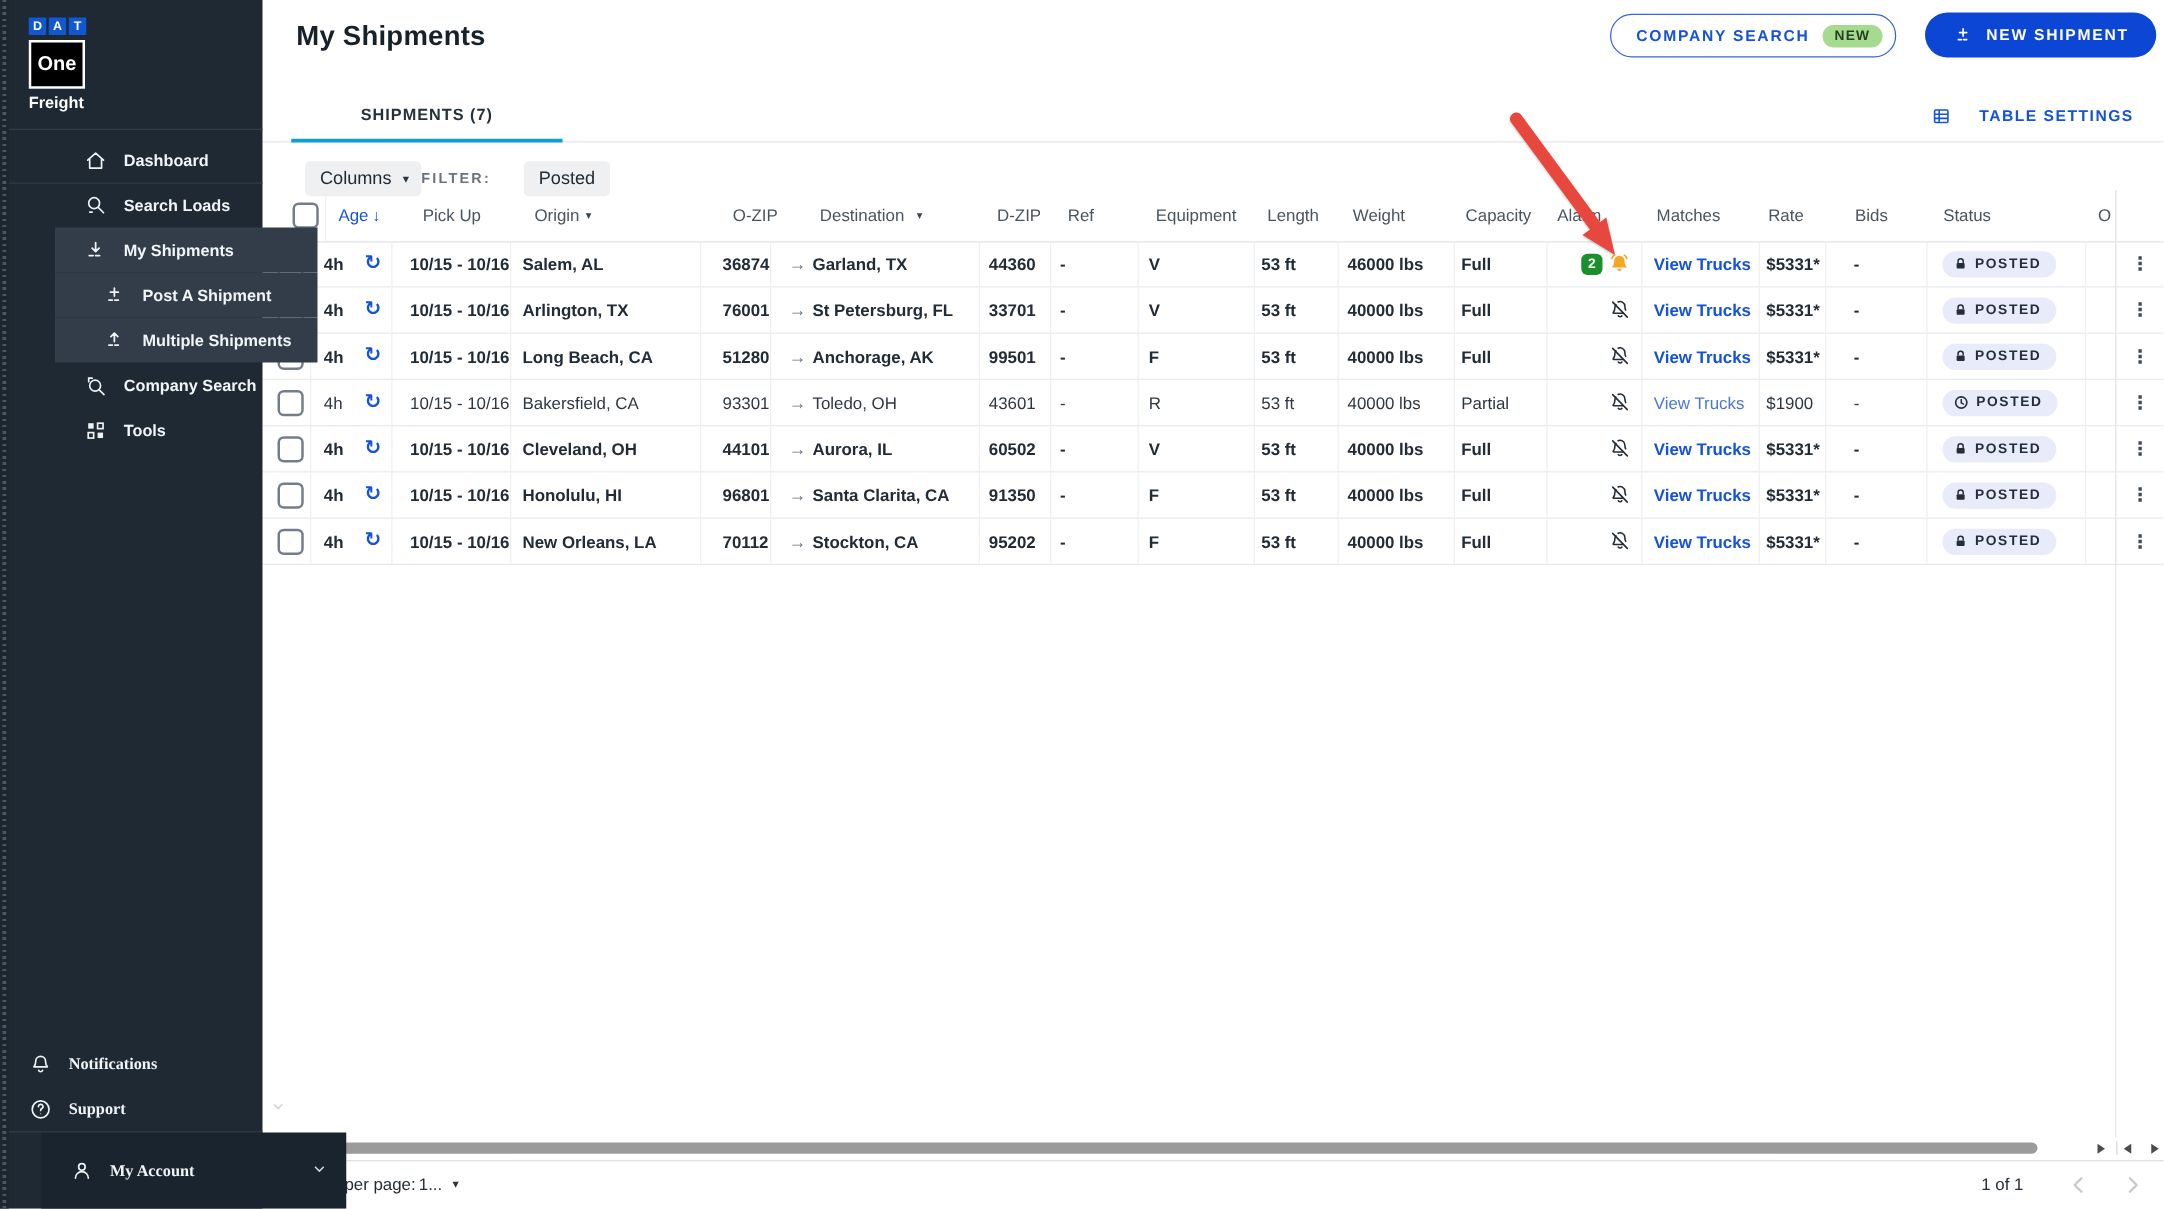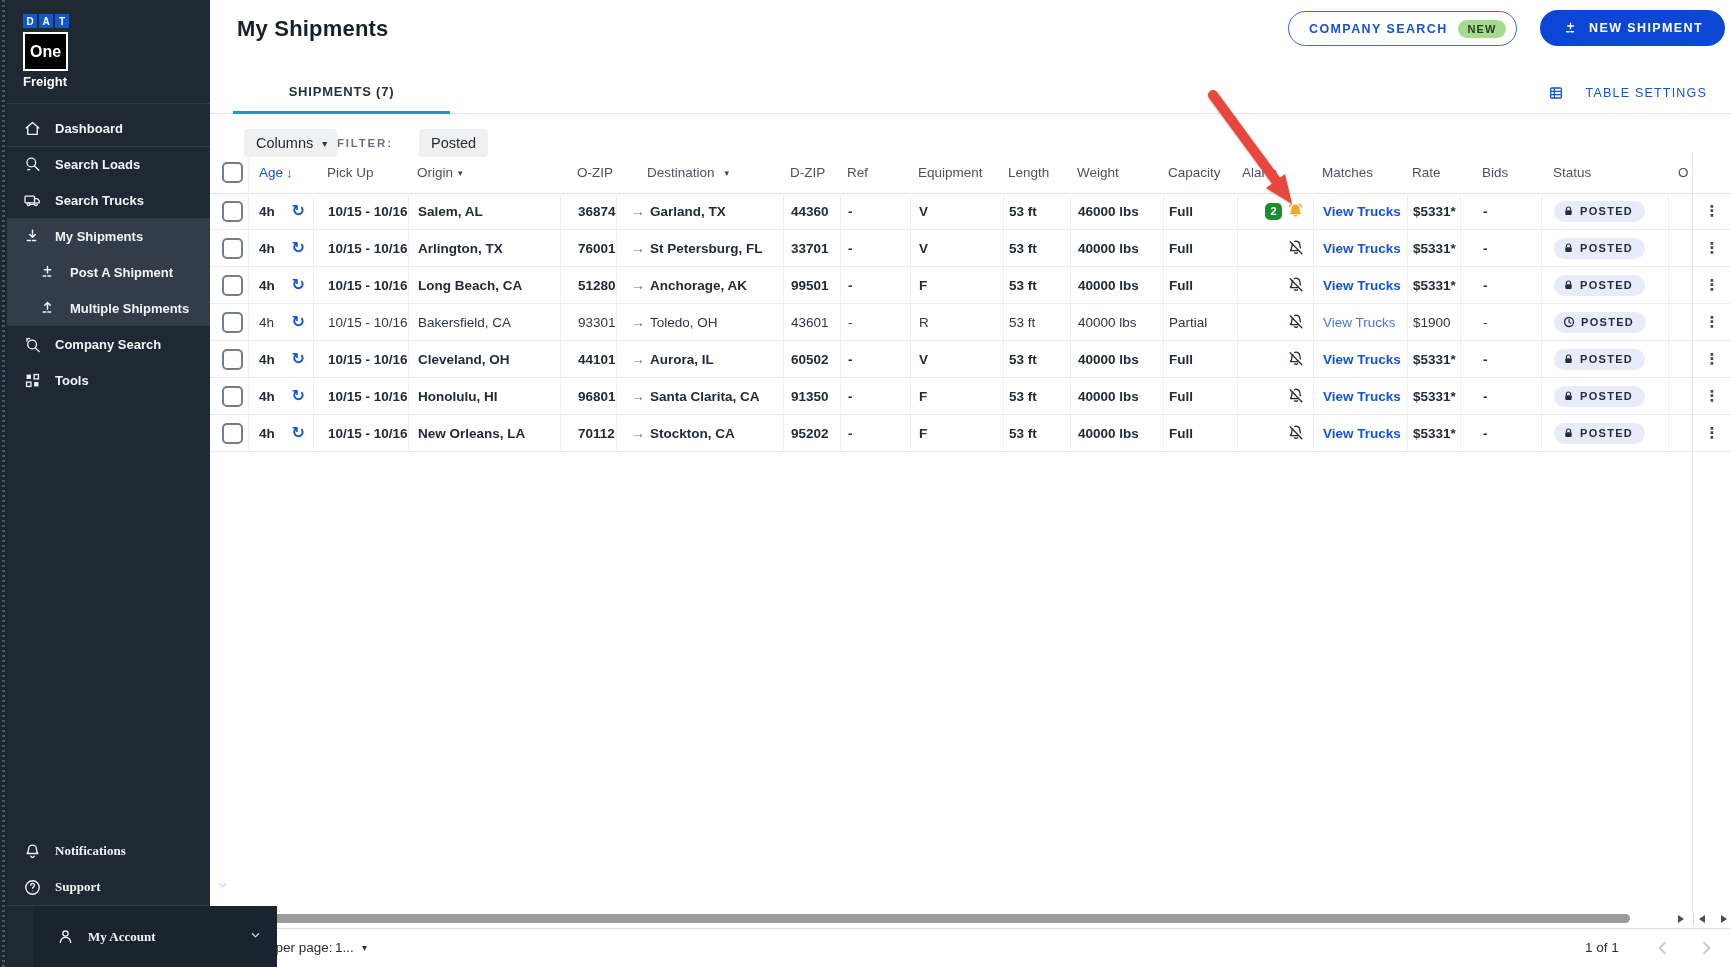--- a/index.html
+++ b/index.html
@@ -15,21 +15,21 @@
   
   .sidebar{position:absolute;left:0;top:0;width:210px;height:967px;background:#1e2933;z-index:50;}
   .logo{position:absolute;left:23px;top:14px;}
   .dat-row{display:flex;gap:2px;}
   .dsq{width:14px;height:14px;background:#1257d2;color:#fff;font-size:10px;font-weight:700;
        display:flex;align-items:center;justify-content:center;}
   .one-box{margin-top:4px;width:41px;height:35px;border:2.5px solid #fff;background:#000;color:#fff;
        font-weight:700;font-size:16px;display:flex;align-items:center;justify-content:center;}
   .freight{margin-top:3px;color:#fff;font-size:13px;font-weight:700;}
   .sdiv{position:absolute;left:0;width:210px;border-top:1px solid #323d47;}
-  .nav-top{position:absolute;left:0;top:110px;width:210px;}
+  .nav-top{position:absolute;left:0;top:110px;width:210px;padding-left:44px;}
   .s-item{height:36px;display:flex;align-items:center;gap:13px;padding-left:22px;
           color:#f2f5f7;font-size:13px;font-weight:700;cursor:pointer;box-sizing:border-box;}
   .s-item.group{background:#323d49;}
   .s-item.sub{padding-left:37px;align-items:center;}
   .sic{width:20px;height:20px;display:inline-flex;align-items:center;justify-content:center;flex:0 0 20px;}
   .sic svg{width:19px;height:19px;}
   .nav-bottom .s-item{position:absolute;left:0;width:244px;font-family:Liberation Serif, serif;}
   .chev{position:absolute;right:14px;top:50%;transform:translateY(-50%);}
   .chev svg{width:15px;height:15px;}
   .acct{background:#1a242e;margin-left:33px;}
@@ -43,31 +43,31 @@
     font-weight:700;letter-spacing:1px;}
   .btn-primary{position:absolute;left:1330px;top:10px;height:36px;display:flex;align-items:center;gap:10px;
     background:#0c46d4;border:none;border-radius:18px;padding:0 22px;cursor:pointer;
     color:#fff;font-family:inherit;font-size:12.5px;font-weight:700;letter-spacing:1.4px;}
   .btn-primary svg{width:17px;height:17px;}
   .tabsbar{position:absolute;left:0;right:0;top:70px;height:43px;border-bottom:1px solid #e2e5e9;text-align:right;}
   .tab{position:absolute;left:23px;bottom:-1px;width:217px;height:43px;display:flex;align-items:center;justify-content:center;
     font-size:13px;font-weight:700;letter-spacing:.8px;color:#253139;border-bottom:3px solid #0d9ed9;
     box-sizing:border-box;cursor:pointer;}
   .tsettings{position:absolute;right:24px;bottom:12px;display:flex;align-items:center;gap:22px;
-    color:#1453d8;font-size:12.5px;font-weight:400;letter-spacing:1.2px;cursor:pointer;}
+    color:#1453d8;font-size:12.5px;font-weight:700;letter-spacing:1.2px;cursor:pointer;}
   .tsettings svg{width:16px;height:16px;}
   .toolbar{position:absolute;left:0;top:129px;height:28px;}
   .chip{position:absolute;height:28px;background:#eef0f2;border:none;border-radius:4px;display:flex;
     align-items:center;gap:9px;padding:0 12px;font-family:inherit;font-size:14.5px;color:#202b35;cursor:pointer;margin-left:24px;}
   .chip.columns{left:10px;width:93px;box-sizing:border-box;}
   .chip.filter-chip{left:185px;}
   .caret{font-size:10px;color:#2a3540;}
   .filter-label{position:absolute;left:127px;top:8px;font-size:11.5px;font-weight:700;letter-spacing:1.8px;color:#6a737d;}
   
-  .thead{position:absolute;left:0;right:0;top:152px;height:41px;display:flex;align-items:center;
+  .thead{position:absolute;left:12px;right:0;top:152px;height:41px;display:flex;align-items:center;
     border-bottom:1px solid #dfe2e6;}
   .tbody{position:absolute;left:0;right:0;top:193px;}
   .trow{display:flex;height:36px;border-bottom:1px solid #e8ebee;align-items:stretch;}
   .c{box-sizing:border-box;display:flex;align-items:center;border-left:1px solid #eef0f3;
      font-size:13.5px;white-space:nowrap;overflow:hidden;}
   .thead .c{border-left:none;color:#4a545f;font-weight:400;height:100%;}
   .thead .c-age,.thead .c-kebab{border-left:1px solid #eef0f3;}
   .trow .c{font-weight:700;color:#212c37;}
   .trow.row-normal .c{font-weight:400;color:#2c3742;}
   .c-check{width:38px;border-left:none !important;padding-left:12px;}
@@ -157,32 +157,20 @@
     <div class="s-item">
       <span class="sic">
           <svg viewBox="0 0 24 24" fill="none" stroke="#eef2f5" stroke-width="1.7" stroke-linecap="round">
             <circle cx="10.5" cy="9.5" r="5.5"></circle>
             <path d="M14.6 13.8 20 19.2"></path>
             <path d="M6 18.5h5" stroke-dasharray="2.5 2.5"></path>
           </svg>
         </span>
       <span>Search Loads</span>
     </div>
-    <div class="s-item">
-      <span class="sic">
-          <svg viewBox="0 0 24 24" fill="none" stroke="#eef2f5" stroke-width="1.6" stroke-linecap="round" stroke-linejoin="round">
-            <rect x="2.5" y="6.5" width="12" height="8.5" rx="1"></rect>
-            <path d="M14.5 9.5h3.2l2.8 2.8V15h-1.8"></path>
-            <circle cx="7" cy="16.8" r="1.8"></circle>
-            <circle cx="16.3" cy="16.8" r="1.8"></circle>
-            <path d="M9 16.8h5.2"></path>
-          </svg>
-        </span>
-      <span>Search Trucks</span>
-    </div>
     <div class="s-item group">
       <span class="sic">
           <svg viewBox="0 0 24 24" fill="none" stroke="#eef2f5" stroke-width="1.8" stroke-linecap="round" stroke-linejoin="round">
             <path d="M12 4v9M8.5 9.5 12 13l3.5-3.5"></path>
             <path d="M5.5 17h13" stroke-dasharray="4 2.5"></path>
           </svg>
         </span>
       <span>My Shipments</span>
     </div>
     <div class="s-item group sub">

